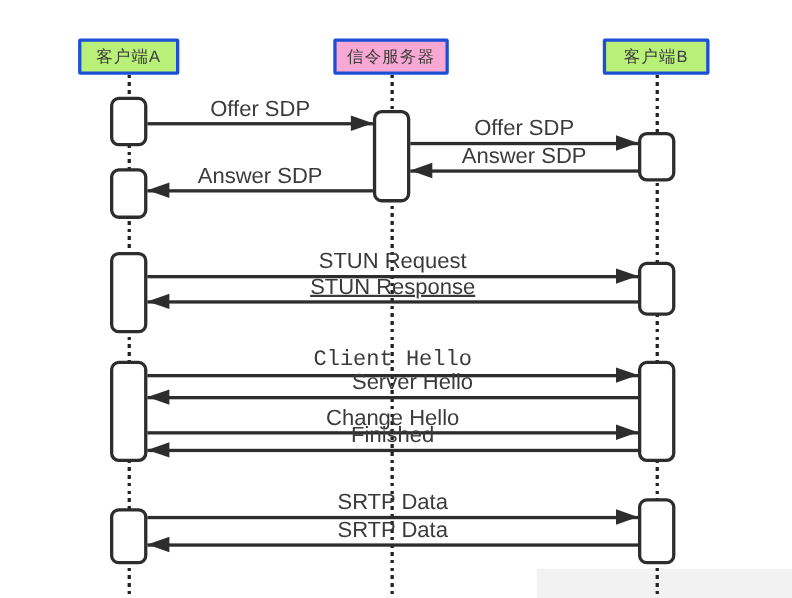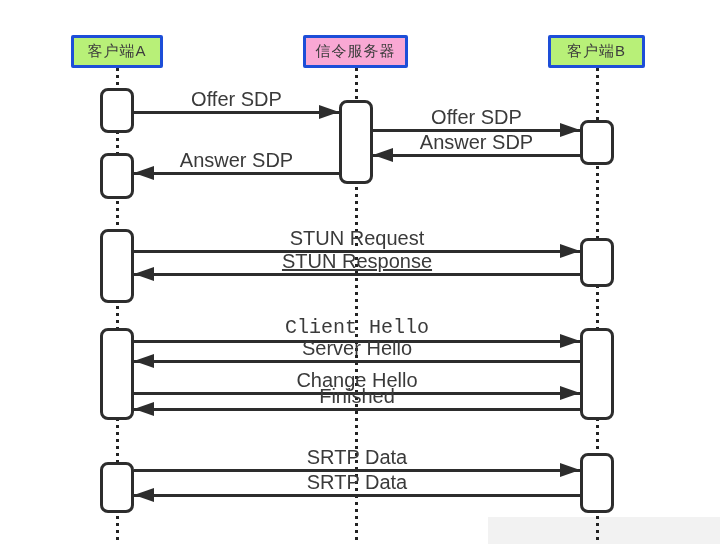--- a/index.html
+++ b/index.html
@@ -72,21 +72,21 @@
       <div class="msg-arrow right" style="left: 560px; top: 244px;"></div>
       <div class="msg-label" style="left: 134px; width: 446px; top: 228px;">STUN Request</div>
       <div class="msg-line" style="left: 134px; top: 272.5px; width: 446px;"></div>
       <div class="msg-arrow left" style="left: 134px; top: 267px;"></div>
       <div class="msg-label" style="left: 134px; width: 446px; top: 251px; text-decoration: underline;">STUN Response</div>
       <div class="msg-line" style="left: 134px; top: 339.5px; width: 446px;"></div>
       <div class="msg-arrow right" style="left: 560px; top: 334px;"></div>
       <div class="msg-label" style="left: 134px; width: 446px; top: 318px; font-family: Liberation Mono, monospace;">Client Hello</div>
       <div class="msg-line" style="left: 134px; top: 359.5px; width: 446px;"></div>
       <div class="msg-arrow left" style="left: 134px; top: 354px;"></div>
-      <div class="msg-label" style="left: 134px; width: 446px; top: 338px;">Server Hello</div>
+      <div class="msg-label" style="left: 134px; width: 446px; top: 338px; padding-left: 18px;">Server Hello</div>
       <div class="msg-line" style="left: 134px; top: 391.5px; width: 446px;"></div>
       <div class="msg-arrow right" style="left: 560px; top: 386px;"></div>
       <div class="msg-label" style="left: 134px; width: 446px; top: 370px;">Change Hello</div>
       <div class="msg-line" style="left: 134px; top: 407.5px; width: 446px;"></div>
       <div class="msg-arrow left" style="left: 134px; top: 402px;"></div>
       <div class="msg-label" style="left: 134px; width: 446px; top: 386px;">Finished</div>
       <div class="msg-line" style="left: 134px; top: 468.5px; width: 446px;"></div>
       <div class="msg-arrow right" style="left: 560px; top: 463px;"></div>
       <div class="msg-label" style="left: 134px; width: 446px; top: 447px;">SRTP Data</div>
       <div class="msg-line" style="left: 134px; top: 493.5px; width: 446px;"></div>

